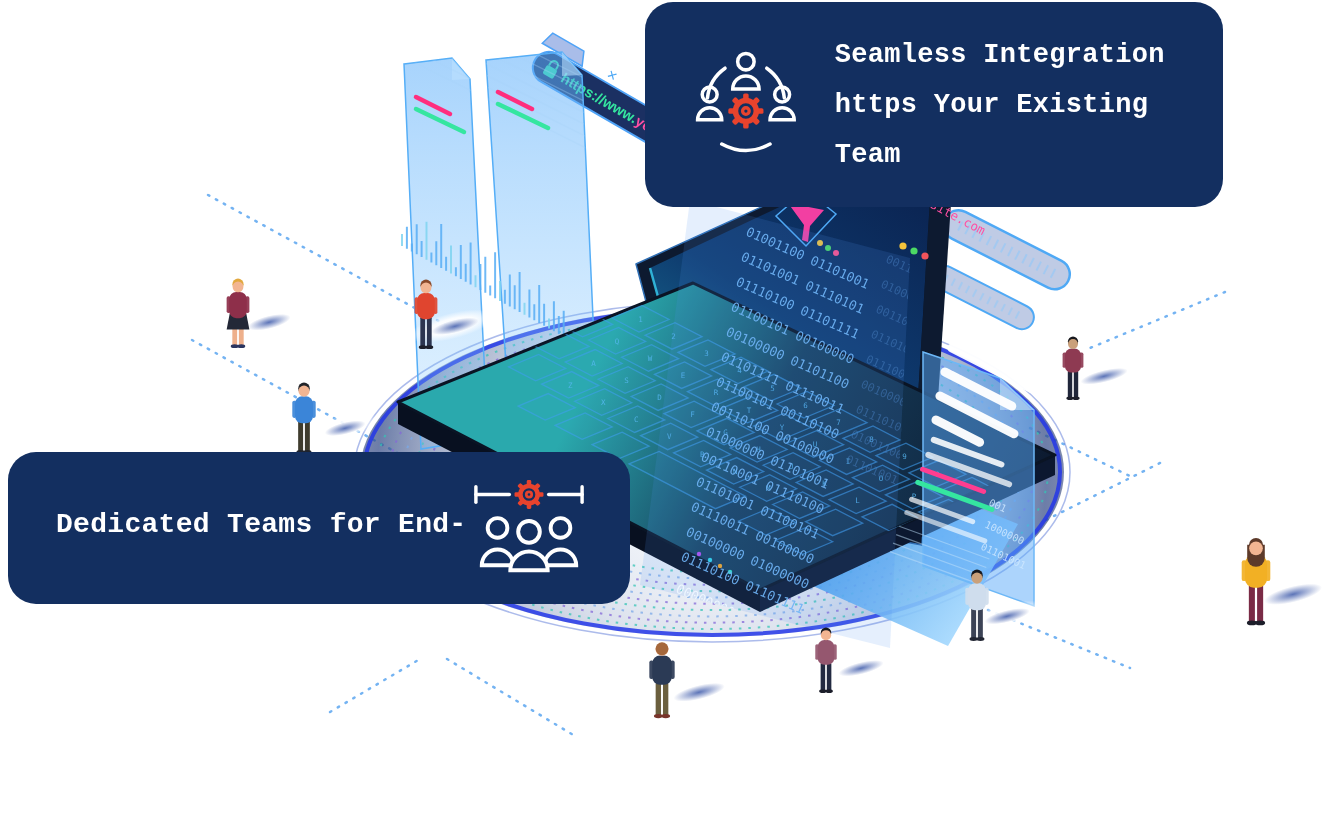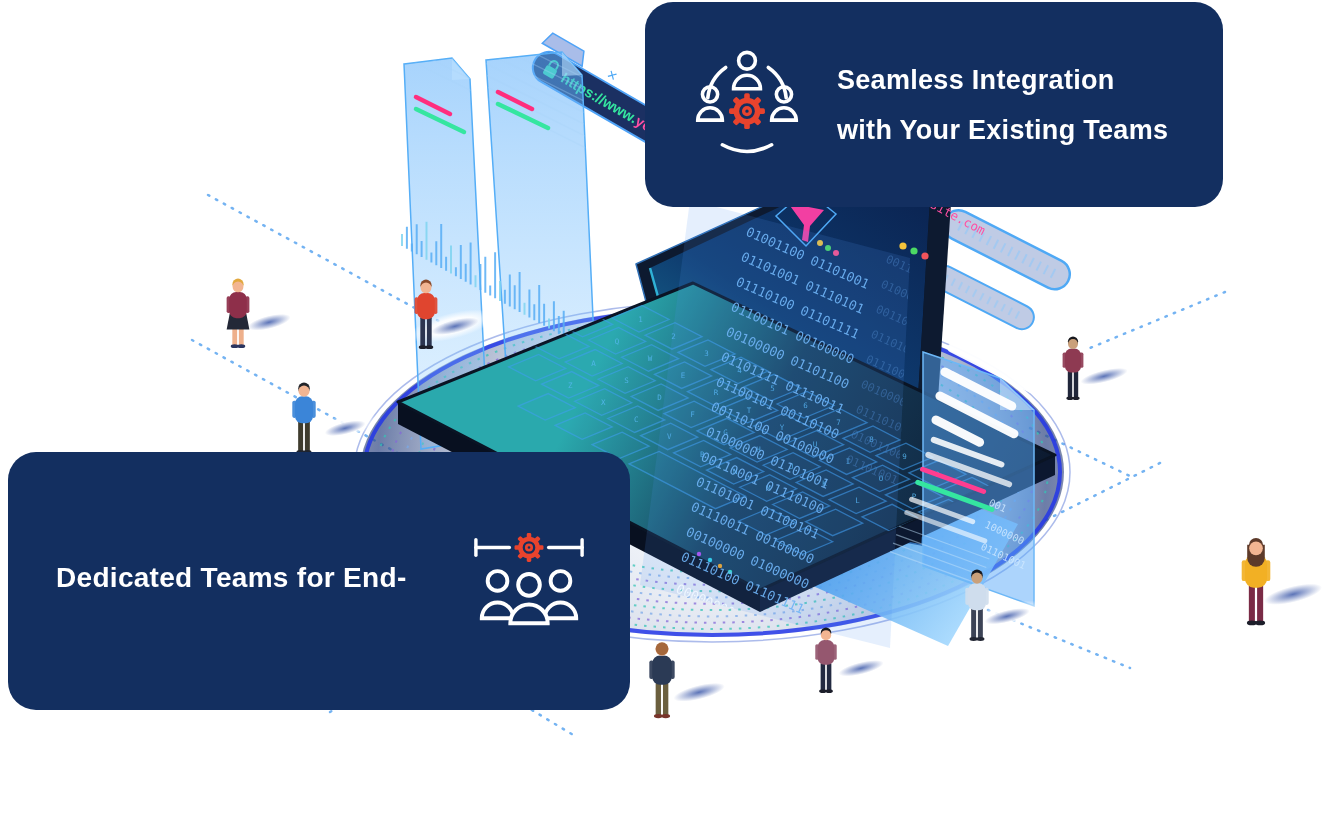--- a/index.html
+++ b/index.html
@@ -1,22 +1,22 @@
 <!DOCTYPE html>
 <html><head>
 <meta charset="utf-8">
 <style>
   html,body{margin:0;padding:0;background:#ffffff;}
   .stage{position:relative;width:1344px;height:814px;overflow:hidden;background:#ffffff;
          font-family:"Liberation Sans",sans-serif;}
   .stage svg.illus{position:absolute;left:0;top:0;}
   .card{position:absolute;background:#132f60;border-radius:28px;color:#fff;
-        display:flex;align-items:center;box-sizing:border-box;}
+        display:flex;align-items:center;box-sizing:border-box;font-family:Liberation Mono, monospace;}
   .card-integration{left:645px;top:2px;width:578px;height:205px;padding-left:46px;gap:34px;}
-  .card-dedicated{left:8px;top:452px;width:622px;height:258px;padding:0 42px 8px 48px;
+  .card-dedicated{left:8px;top:452px;width:622px;height:152px;padding:0 42px 8px 48px;
                   justify-content:space-between;text-align:center;}
   .card-text{font-weight:600;color:#ffffff;letter-spacing:.3px;}
   .card-integration .card-text{font-size:27px;line-height:50px;}
   .card-dedicated .card-text{font-size:28px;line-height:61px;}
   .bin{font-family:"DejaVu Sans Mono",monospace;}
 </style>
 </head>
 <body>
 
 <div class="stage">
@@ -533,21 +533,21 @@
         <rect x="-2.5" y="-16" width="5" height="6" rx="1.5" transform="rotate(225)"></rect>
         <rect x="-2.5" y="-16" width="5" height="6" rx="1.5" transform="rotate(270)"></rect>
         <rect x="-2.5" y="-16" width="5" height="6" rx="1.5" transform="rotate(315)"></rect>
       </g>
       <circle r="9.5" fill="none" stroke="#e8432d" stroke-width="5"></circle>
       <circle r="3" fill="none" stroke="#e8432d" stroke-width="3"></circle>
     </g>
   </svg>
   <div class="card-text">
     <div>Seamless Integration</div>
-    <div>with Your Existing Teams</div>
+    <div>https Your Existing Team</div>
   </div>
 </div>
 
 <div class="card card-dedicated">
   <div class="card-text">
     <div>Dedicated Teams for End-</div>
   </div>
   <svg width="118" height="104" viewBox="0 0 120 100">
     <g stroke="#ffffff" stroke-width="3.5" stroke-linecap="round" fill="none">
       <line x1="6" y1="12" x2="6" y2="28"></line>

